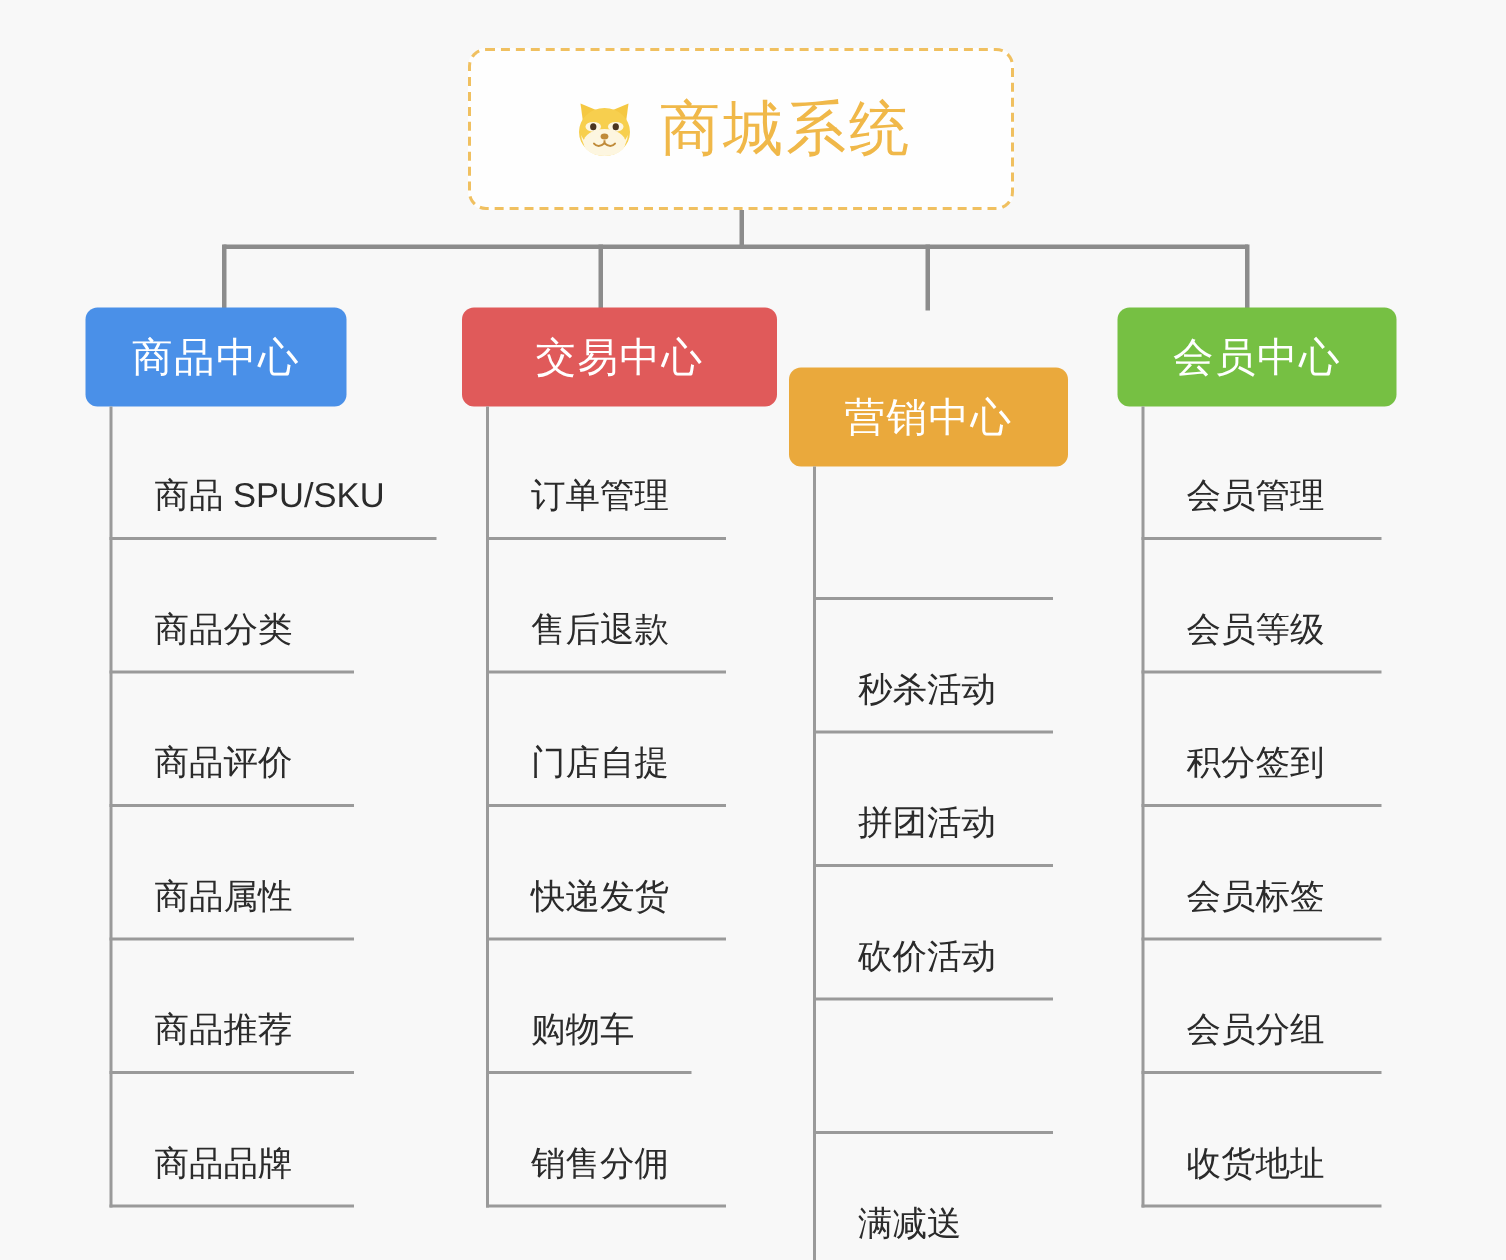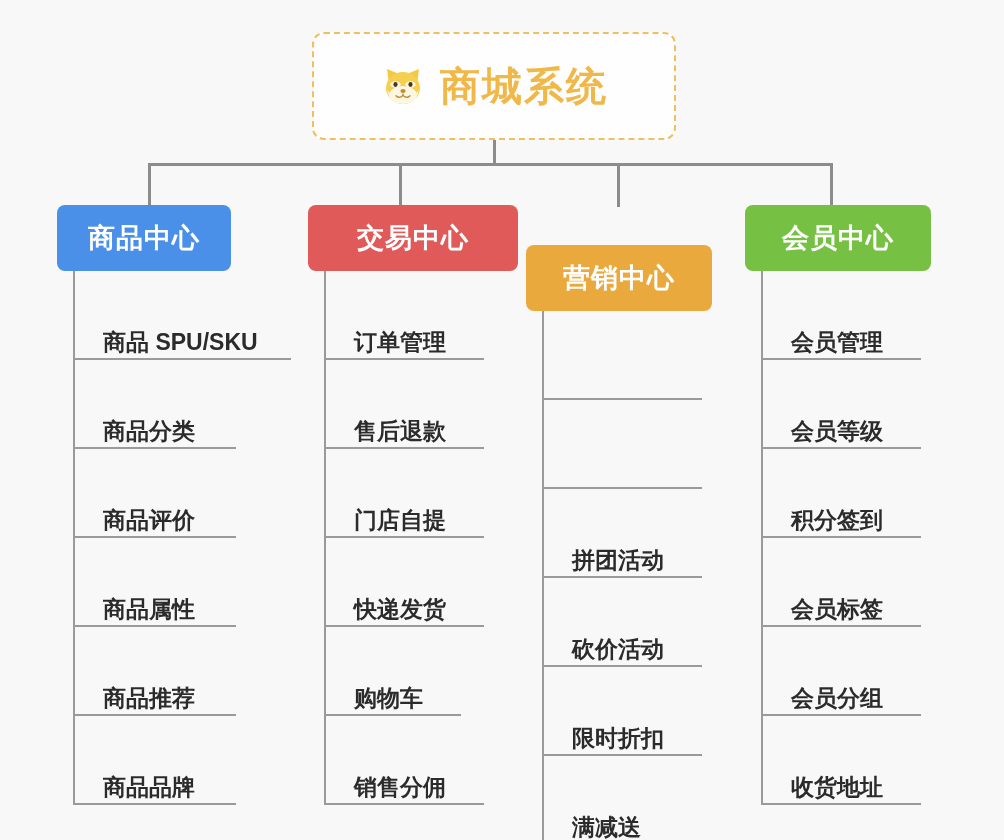--- a/index.html
+++ b/index.html
@@ -13,21 +13,20 @@
     background: #f8f8f8;
     font-family: "Liberation Sans", "DejaVu Sans", sans-serif;
     overflow: hidden;
     position: relative;
   }
 
   #mindmap {
     position: relative;
     width: 1004px;
     height: 840px;
-    font-weight: bold;
   }
 
   
   .root-node {
     position: absolute;
     left: 312px;
     top: 32px;
     width: 364px;
     height: 108px;
     box-sizing: border-box;
@@ -103,21 +102,21 @@
   }
   .leaf-line {
     position: absolute;
     left: 0;
     bottom: 0;
     height: 2px;
     background: #9a9a9a;
   }
   .leaf-label {
     position: relative;
-    padding: 0 14px 6px 30px;
+    padding: 0 14px 18px 30px;
     font-size: 23px;
     color: #2b2b2b;
     line-height: 1;
     white-space: nowrap;
   }
 </style>
 </head>
 <body style="background: rgb(248, 248, 248);">
 
 <div id="mindmap">
@@ -229,32 +228,32 @@
     <div class="col-header" style="width: 186px; background: rgb(234, 169, 60); margin-top: 40px;">
       <span>营销中心</span>
     </div>
     <div class="leaf-wrap">
       <div class="trunk" style="background: rgb(154, 154, 154);"></div>
       <div class="leaf">
         <div class="leaf-line" style="width: 160px; background: rgb(154, 154, 154);"></div>
       </div>
       <div class="leaf">
         <div class="leaf-line" style="width: 160px; background: rgb(154, 154, 154);"></div>
+        <span class="leaf-label">秒杀活动</span>
       </div>
       <div class="leaf">
         <div class="leaf-line" style="width: 160px; background: rgb(154, 154, 154);"></div>
         <span class="leaf-label">拼团活动</span>
       </div>
       <div class="leaf">
         <div class="leaf-line" style="width: 160px; background: rgb(154, 154, 154);"></div>
         <span class="leaf-label">砍价活动</span>
       </div>
       <div class="leaf">
         <div class="leaf-line" style="width: 160px; background: rgb(154, 154, 154);"></div>
-        <span class="leaf-label">限时折扣</span>
       </div>
       <div class="leaf">
         <div class="leaf-line" style="width: 137px; background: rgb(154, 154, 154);"></div>
         <span class="leaf-label">满减送</span>
       </div>
     </div>
   </div>
 
   <div class="col" style="left:745px; width:220px;">
     <div class="col-header" style="width: 186px; background: rgb(118, 192, 67);">

